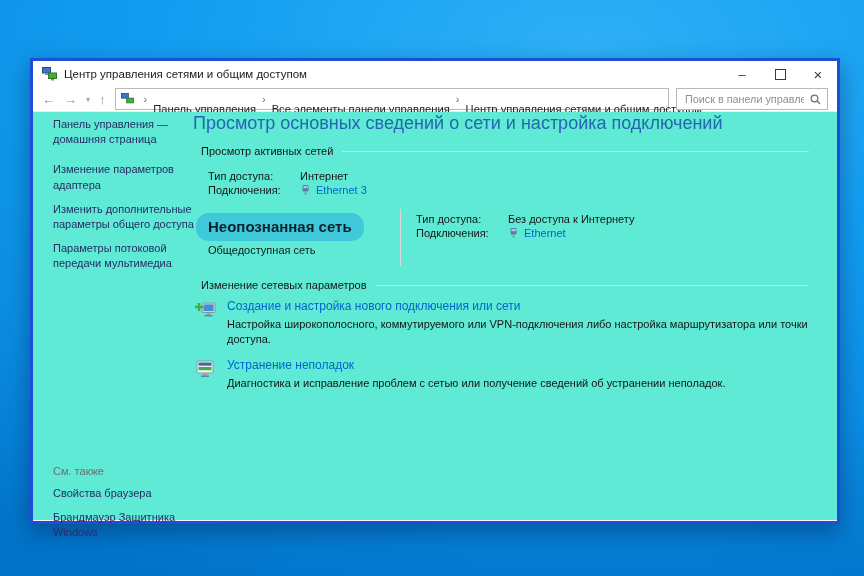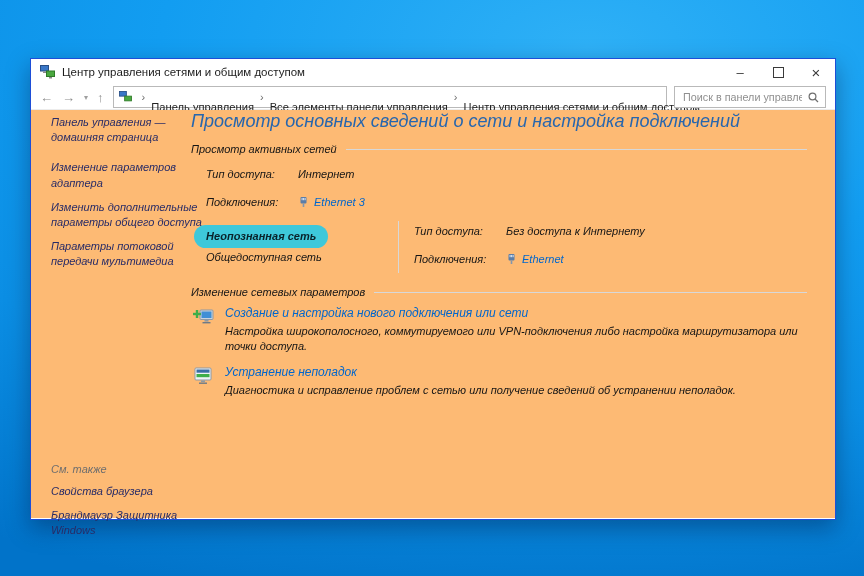--- a/index.html
+++ b/index.html
@@ -3,21 +3,21 @@
 <meta charset="utf-8">
 <style>
   html,body{margin:0;padding:0;}
   body{
     width:864px;height:576px;overflow:hidden;position:relative;
     font-family:"Liberation Sans",sans-serif;
     background:radial-gradient(130% 100% at 68% 8%, #2eb0f6 0%, #129df1 38%, #0b8ee4 68%, #0173c9 100%);
   }
   .window{
     position:absolute;left:30px;top:58px;width:804px;height:460px;
-    background:#fff;border:1px solid #1d4ed8;box-shadow:0 8px 22px rgba(0,10,40,.35);
+    background:#fff;border:3px solid #1d4ed8;box-shadow:0 8px 22px rgba(0,10,40,.35);
     font-size:11px;color:#1a1a1a;
   }
   
   .titlebar{height:26px;display:flex;align-items:center;padding-left:9px;background:#fff;}
   .app-icon{width:15px;height:14px;flex:0 0 auto;}
   .title-text{flex:1;margin-left:7px;font-size:11.5px;color:#1c1c1c;white-space:nowrap;overflow:hidden;}
   .win-controls{display:flex;height:26px;}
   .wc{width:38px;height:26px;display:flex;align-items:center;justify-content:center;color:#3a3a3a;}
   .wc-min{font-size:13px;}
   .wc-max-box{width:9px;height:9px;border:1px solid #3a3a3a;display:block;}
@@ -30,39 +30,39 @@
   .crumb-icon{width:13px;height:12px;flex:0 0 auto;margin-right:4px;}
   .crumb-sep{color:#6b6b6b;margin:0 6px;font-size:11px;}
   .crumb{color:#222;font-size:11.2px;white-space:nowrap;margin-top:20px;}
   .addr-chevron{margin-left:auto;font-size:8px;color:#8d8d8d;padding:0 4px;}
   .addr-refresh{border-left:1px solid #e0e0e0;padding:1px 3px 0 7px;color:#555;font-size:12px;}
   .searchbox{width:138px;height:20px;border:1px solid #b9b9b9;display:flex;align-items:center;padding:0 6px;background:#fff;}
   .searchbox input{border:none;outline:none;flex:1;min-width:0;font-family:inherit;font-size:10.8px;color:#333;background:transparent;}
   .searchbox input::placeholder{color:#8f8f8f;}
   .search-glyph{flex:0 0 auto;margin-left:4px;}
   
-  .content{position:relative;height:408px;background:#fdba74;font-style:italic;}
+  .content{position:relative;height:408px;background:#5eead4;}
   .sidebar{position:absolute;left:20px;top:5px;width:152px;color:#282b66;}
   .side-item{margin-bottom:9px;line-height:1.38;cursor:pointer;}
   .side-item.first{margin-bottom:15px;}
   .see-also{position:absolute;left:20px;top:353px;width:152px;}
   .see-also-header{color:#6e6e6e;margin-bottom:9px;}
   .see-also .side-item{color:#282b66;}
   .main{position:absolute;left:160px;top:0;width:616px;}
   .page-title{margin:2px 0 0;font-size:18px;font-weight:400;color:#2766ae;line-height:18px;}
-  .section-head{display:flex;align-items:center;margin-top:13px;font-size:11px;color:#151515;}
+  .section-head{display:flex;align-items:center;margin-top:13px;font-size:11px;color:#151515;margin-left:8px;}
   .section-head .rule{flex:1;height:1px;background:#d8d8d8;margin-left:9px;}
   .net-row{display:flex;margin-top:9px;}
   .net-row.second{margin-top:13px;}
   .net-left{width:208px;border-right:1px solid #d8d8d8;padding:4px 0 10px 15px;box-sizing:border-box;}
   .net-name{font-weight:bold;font-size:11.3px;color:#151515;}
   .net-cat{margin-top:4px;color:#151515;}
-  .pill{display:inline-block;background:#3ec8da;border-radius:13px;padding:5px 12px 6px;margin-left:-12px;font-weight:bold;font-size:11px;color:#09222a;cursor:pointer;text-align:right;}
+  .pill{display:inline-block;background:#3ec8da;border-radius:13px;padding:5px 12px 6px;margin-left:-12px;font-weight:bold;font-size:15px;color:#09222a;cursor:pointer;text-align:right;}
   .pill + .net-cat{margin-top:3px;}
-  .net-right{padding:4px 0 0 15px;display:grid;grid-template-columns:92px auto;row-gap:16px;align-content:start;}
+  .net-right{padding:4px 0 0 15px;display:grid;grid-template-columns:92px auto;row-gap:2px;align-content:start;}
   .net-label{color:#151515;}
   .net-value{color:#151515;}
   .conn-cell{display:flex;align-items:flex-end;}
   .eth-icon{width:11px;height:12px;margin-right:5px;flex:0 0 auto;}
   a.link{color:#0066cc;text-decoration:none;cursor:pointer;}
   .task{display:flex;margin-top:8px;}
   .task.second{margin-top:11px;}
   .task-icon{width:24px;flex:0 0 auto;margin:1px 9px 0 1px;}
   .task-link{color:#0066cc;font-size:12px;cursor:pointer;}
   .task-desc{margin-top:4px;line-height:15px;color:#151515;max-width:582px;}

